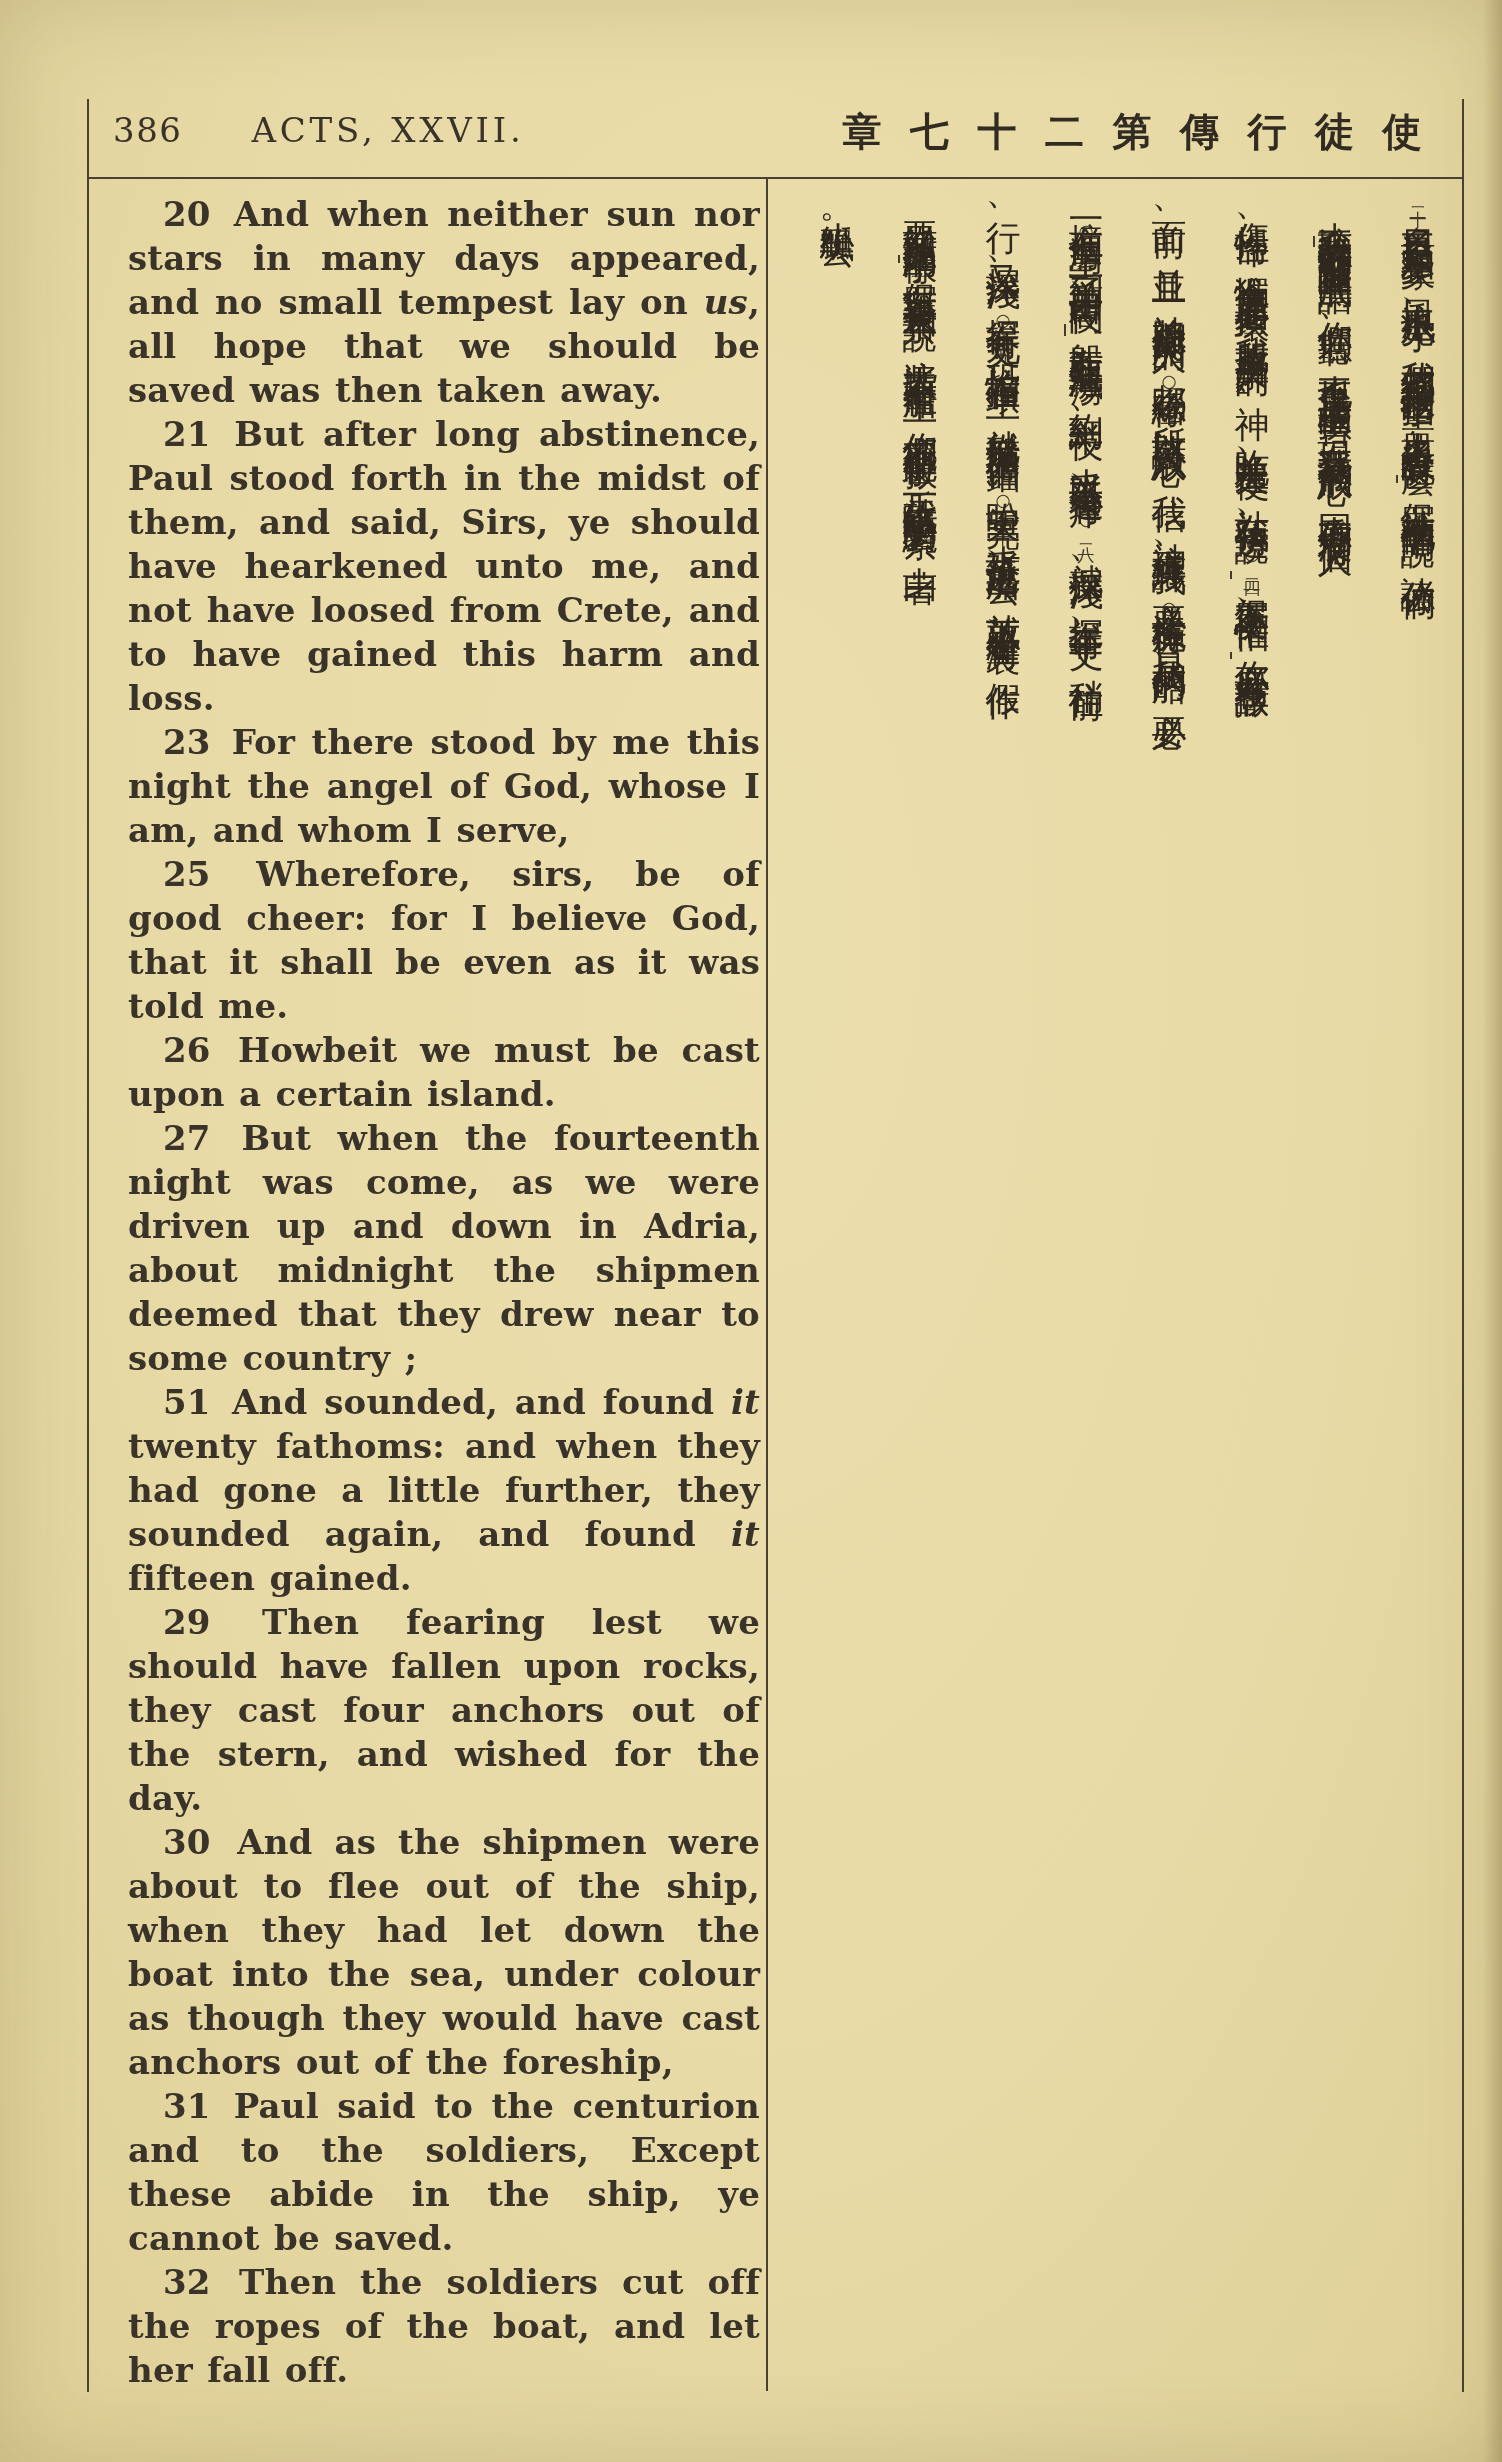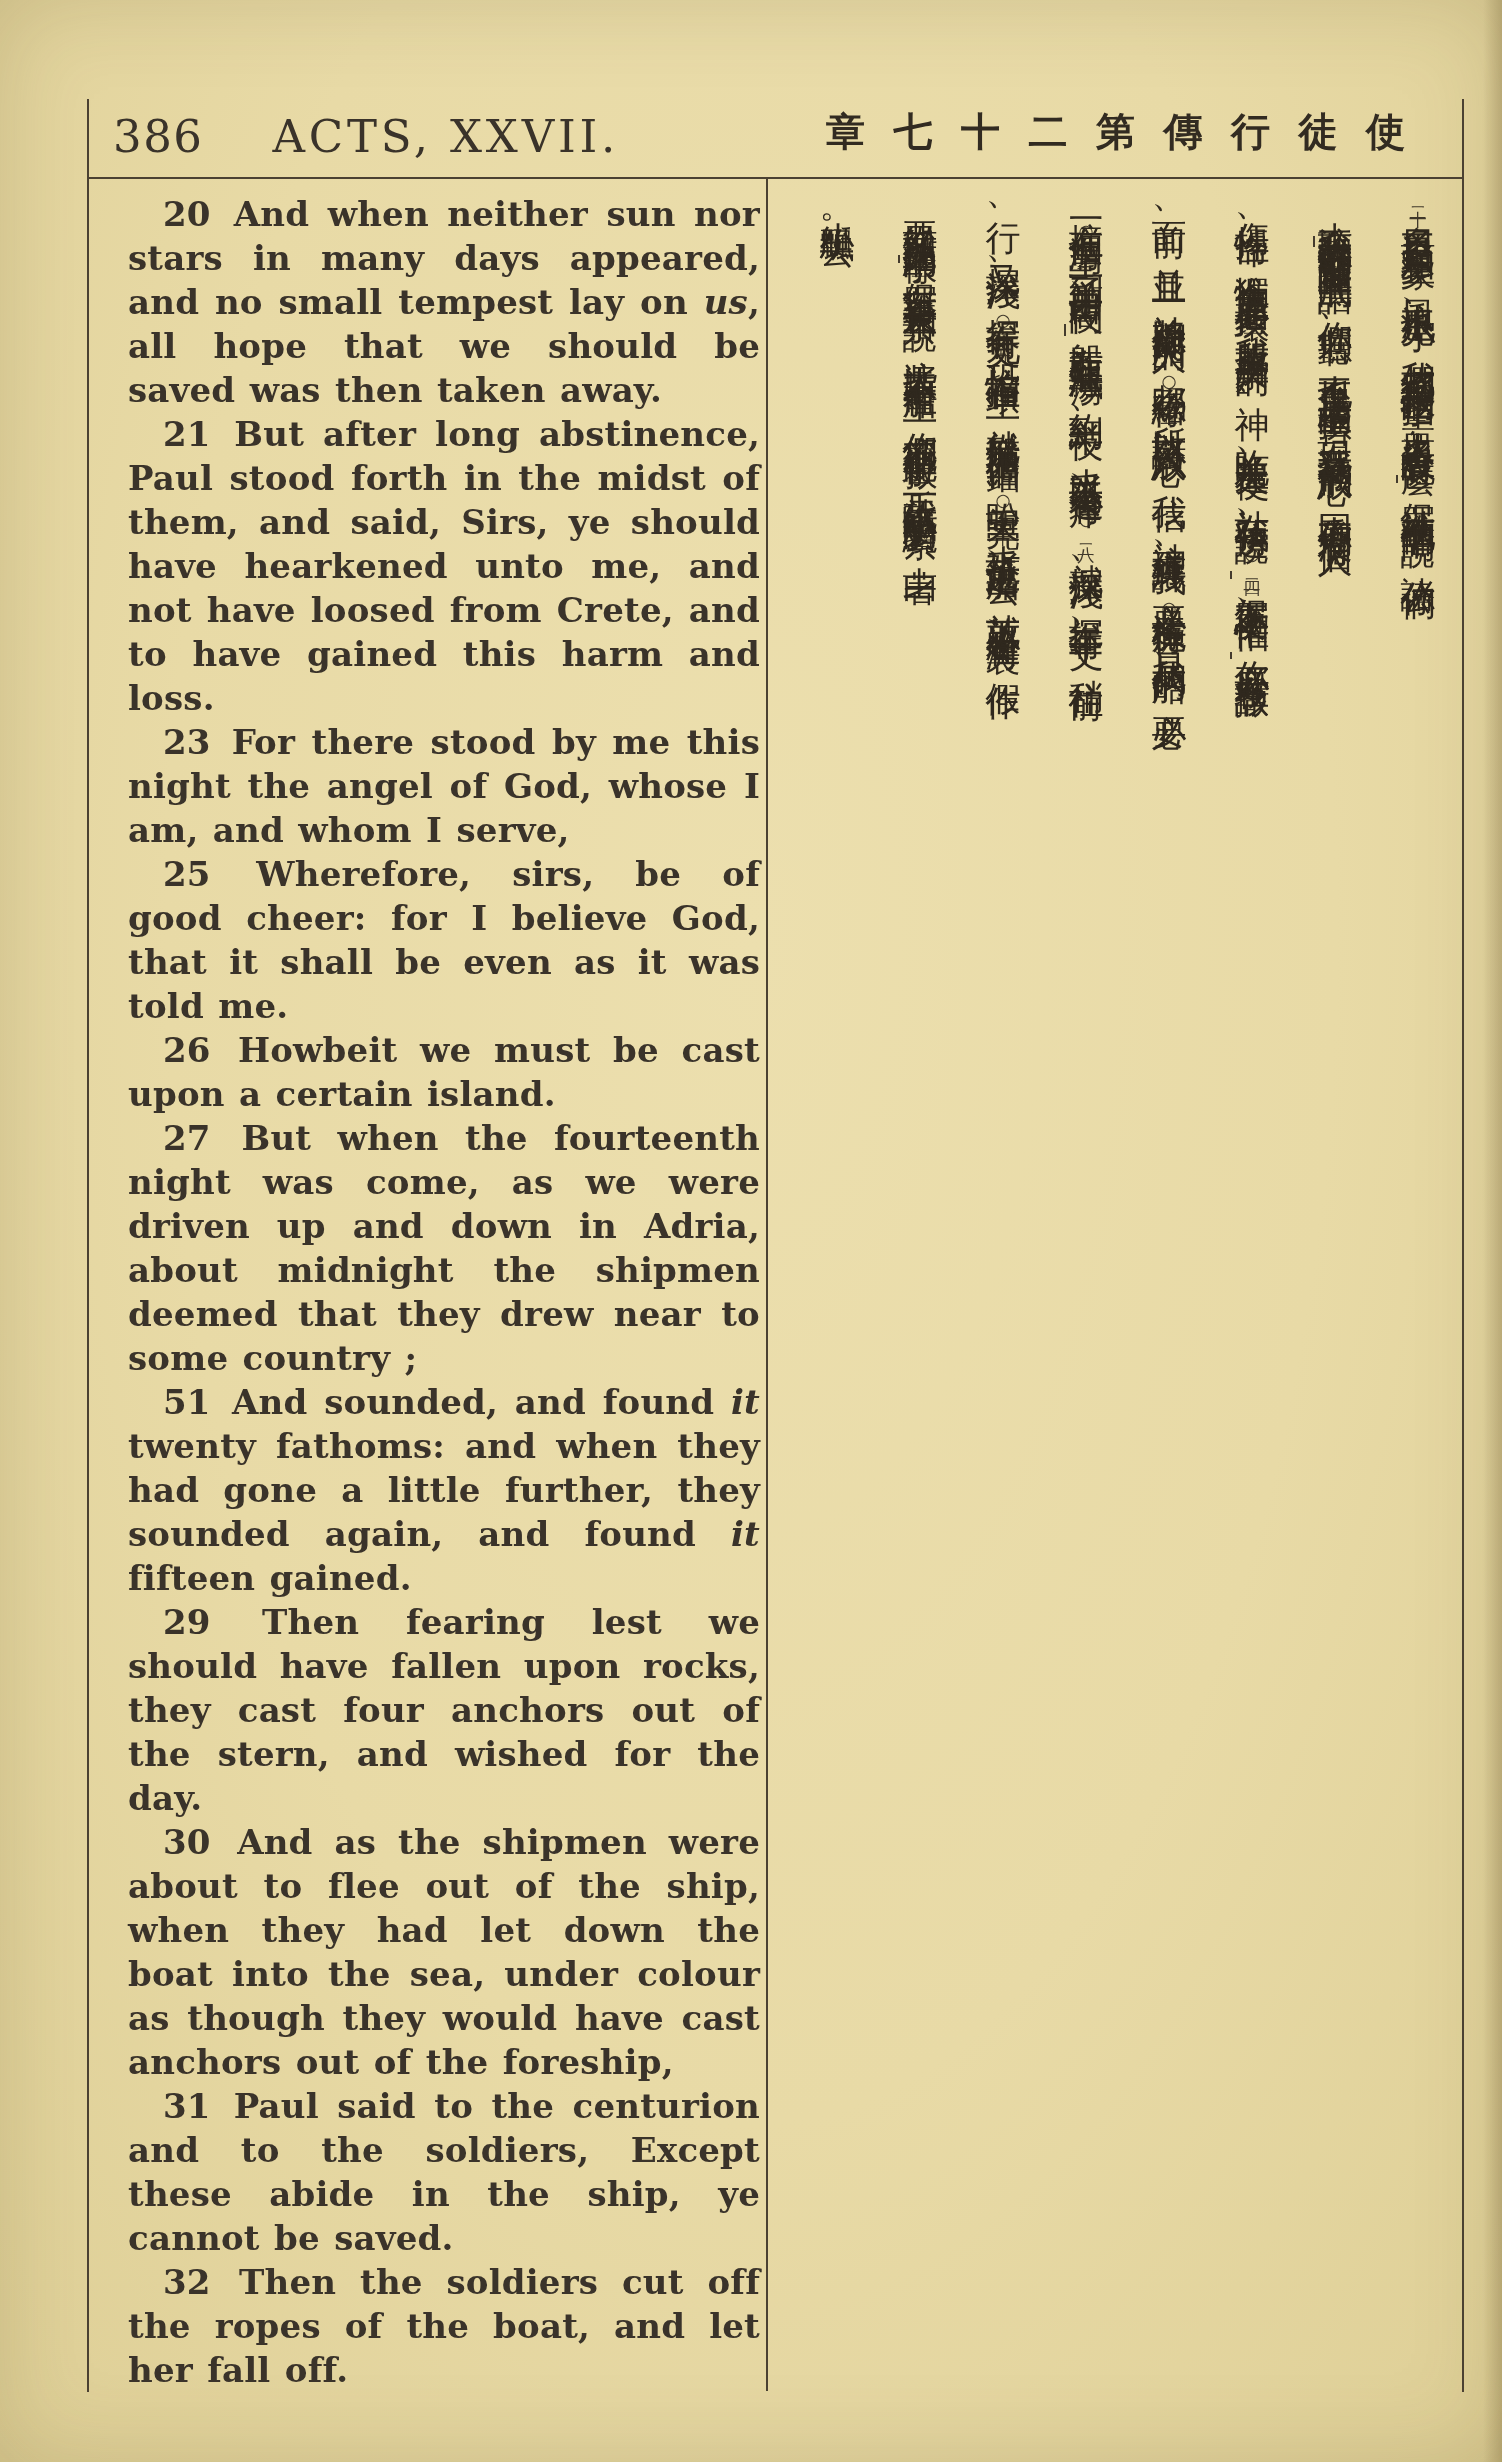--- a/index.html
+++ b/index.html
@@ -29,32 +29,32 @@
   .rule { position: absolute; background: #4b4132; }
   .rule-left  { left: 87px;  top: 99px; width: 2.3px; height: 2293px; }
   .rule-right { left: 1462px; top: 99px; width: 2.3px; height: 2293px; }
   .rule-mid   { left: 766px; top: 177px; width: 2.3px; height: 2214px; }
   .rule-top   { left: 87px;  top: 177px; width: 1377px; height: 2.3px; }
 
   
   .header-en {
     position: absolute;
     left: 113px; top: 110px;
-    font-size: 45px;
+    font-size: 34px;
     letter-spacing: 1.5px;
     white-space: nowrap;
     color: #3a332a;
   }
   .header-en .pageno { margin-right: 69px; }
   .header-en .book { letter-spacing: 3.8px; }
   .header-zh {
     position: absolute;
     left: 781px; top: 105px;
     width: 669px;
-    text-align: center;
+    text-align: right;
     font-size: 39px;
     font-weight: bold;
     letter-spacing: 28.5px;
     text-indent: 28.5px; 
     color: #322b21;
     white-space: nowrap;
   }
 
   
   .english {

